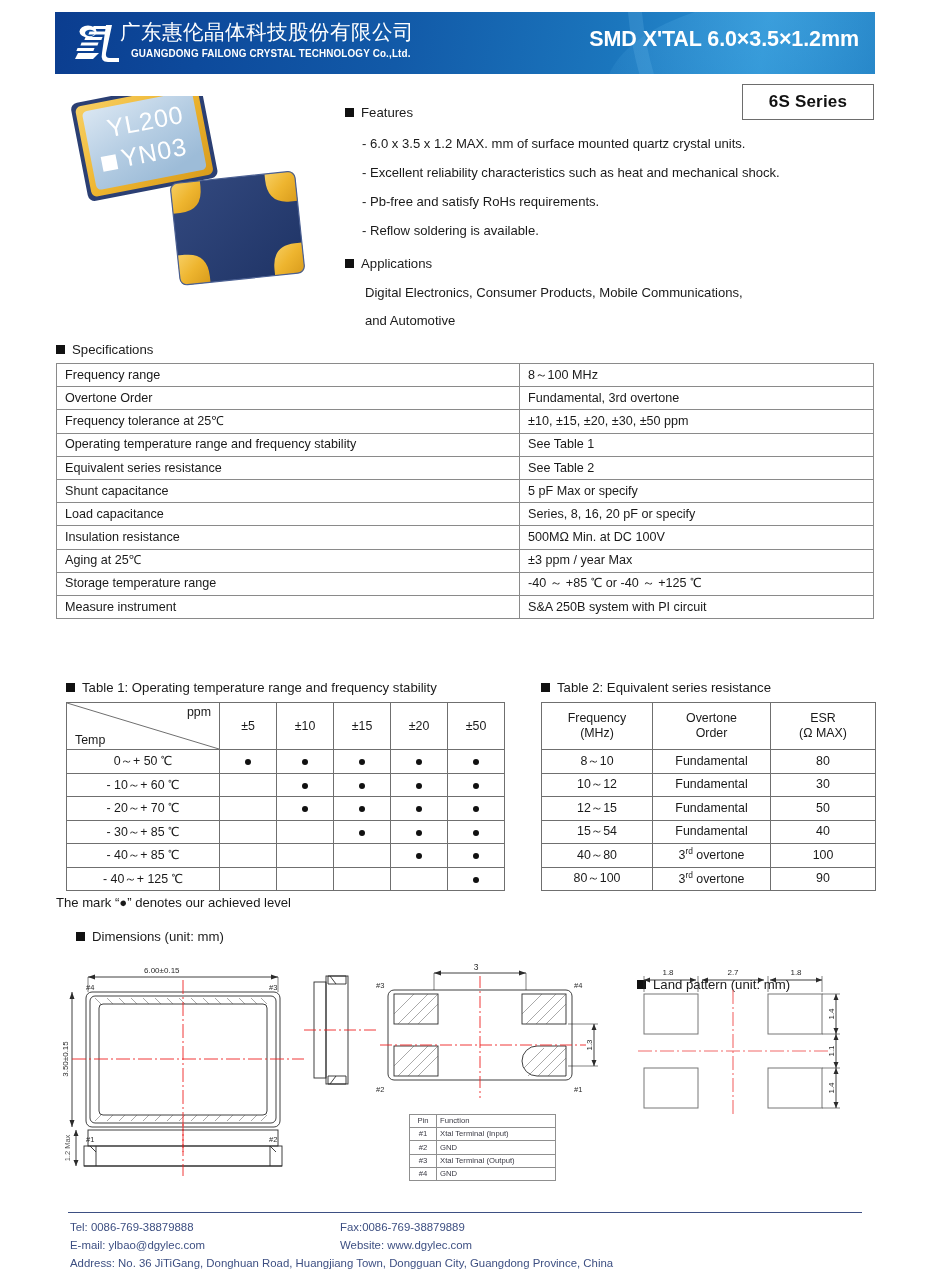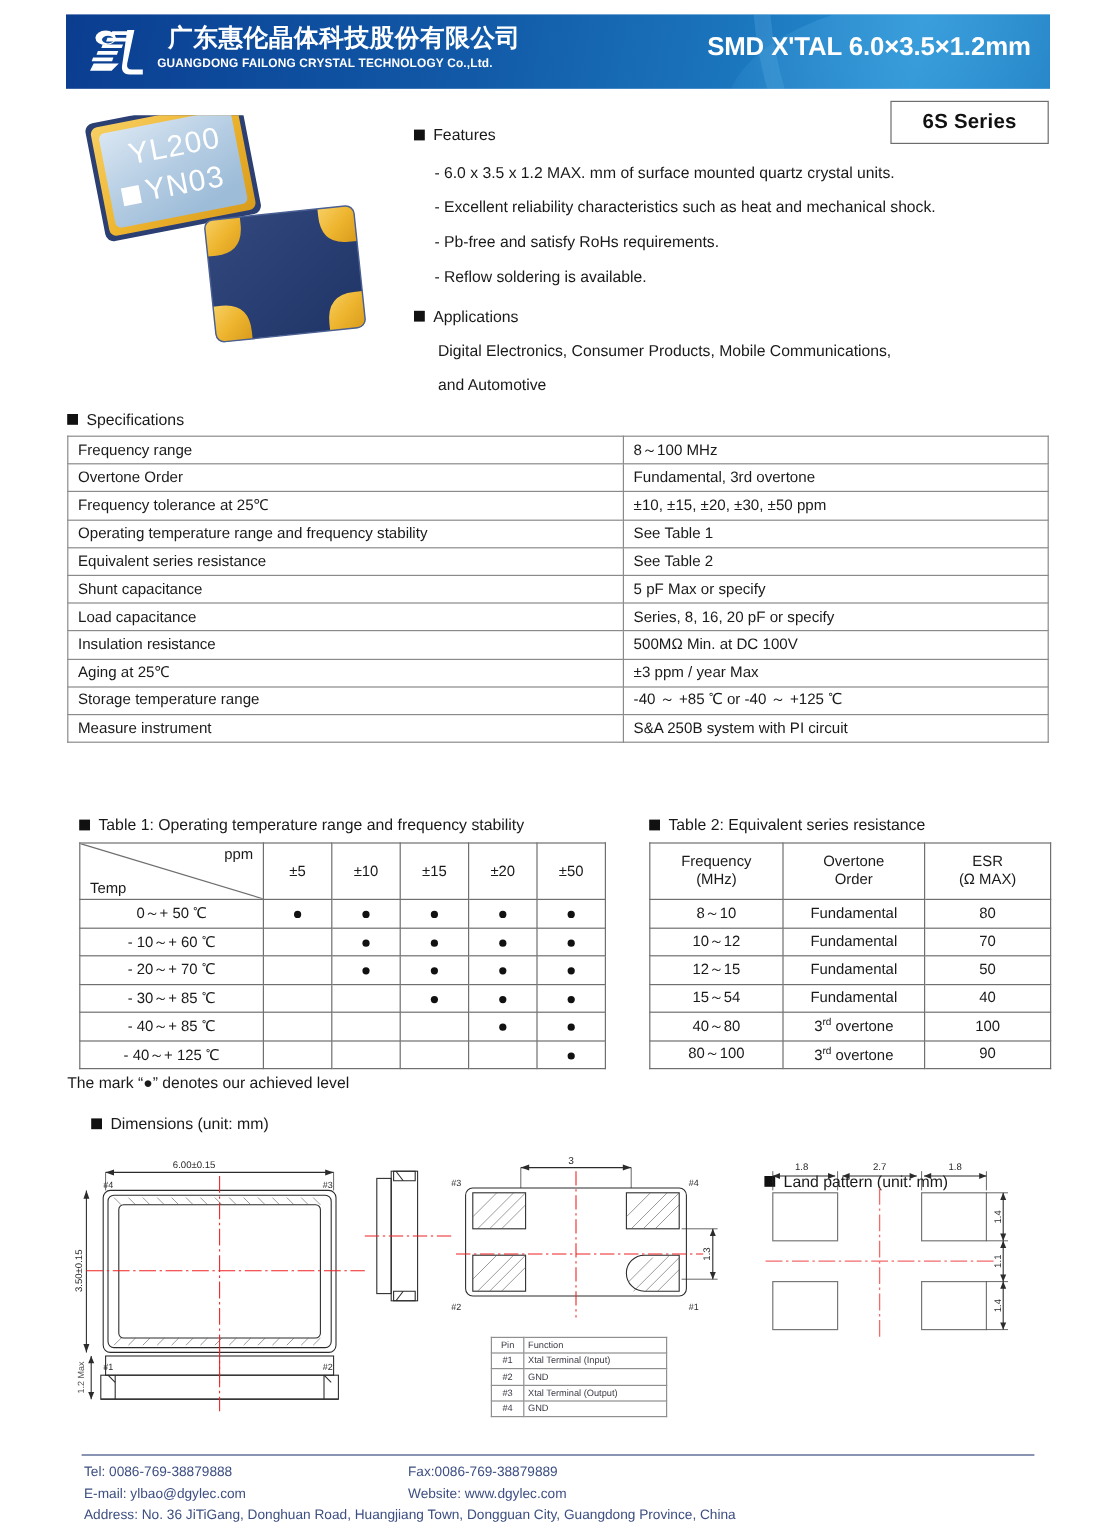--- a/index.html
+++ b/index.html
@@ -59,23 +59,23 @@
     right: -150px; bottom: -120px;
     background: radial-gradient(ellipse at 40% 10%, rgba(90,180,235,0.34) 0%, rgba(90,180,235,0.12) 48%, rgba(90,180,235,0) 70%);
   }
   .logo-mark {
     position: absolute;
     left: 20px; top: 10px;
     width: 46px; height: 42px;
   }
   .cn-name {
     position: absolute;
-    left: 85px; top: 10px;
+    left: 65px; top: 10px;
     font-size: 20.5px;
-    font-weight: bold;
+    font-weight: normal;
     color: #ffffff;
     letter-spacing: 0.5px;
     line-height: 1;
   }
   .en-name {
     position: absolute;
     left: 76px; top: 37px;
     font-size: 10.2px;
     font-weight: bold;
     color: #ffffff;
@@ -499,21 +499,21 @@
     </tbody>
     <tbody>
         <tr>
           <td class="c1">8～10</td>
           <td class="c2">Fundamental</td>
           <td class="c3">80</td>
         </tr>
         <tr>
           <td class="c1">10～12</td>
           <td class="c2">Fundamental</td>
-          <td class="c3">70</td>
+          <td class="c3">30</td>
         </tr>
         <tr>
           <td class="c1">12～15</td>
           <td class="c2">Fundamental</td>
           <td class="c3">50</td>
         </tr>
         <tr>
           <td class="c1">15～54</td>
           <td class="c2">Fundamental</td>
           <td class="c3">40</td>

